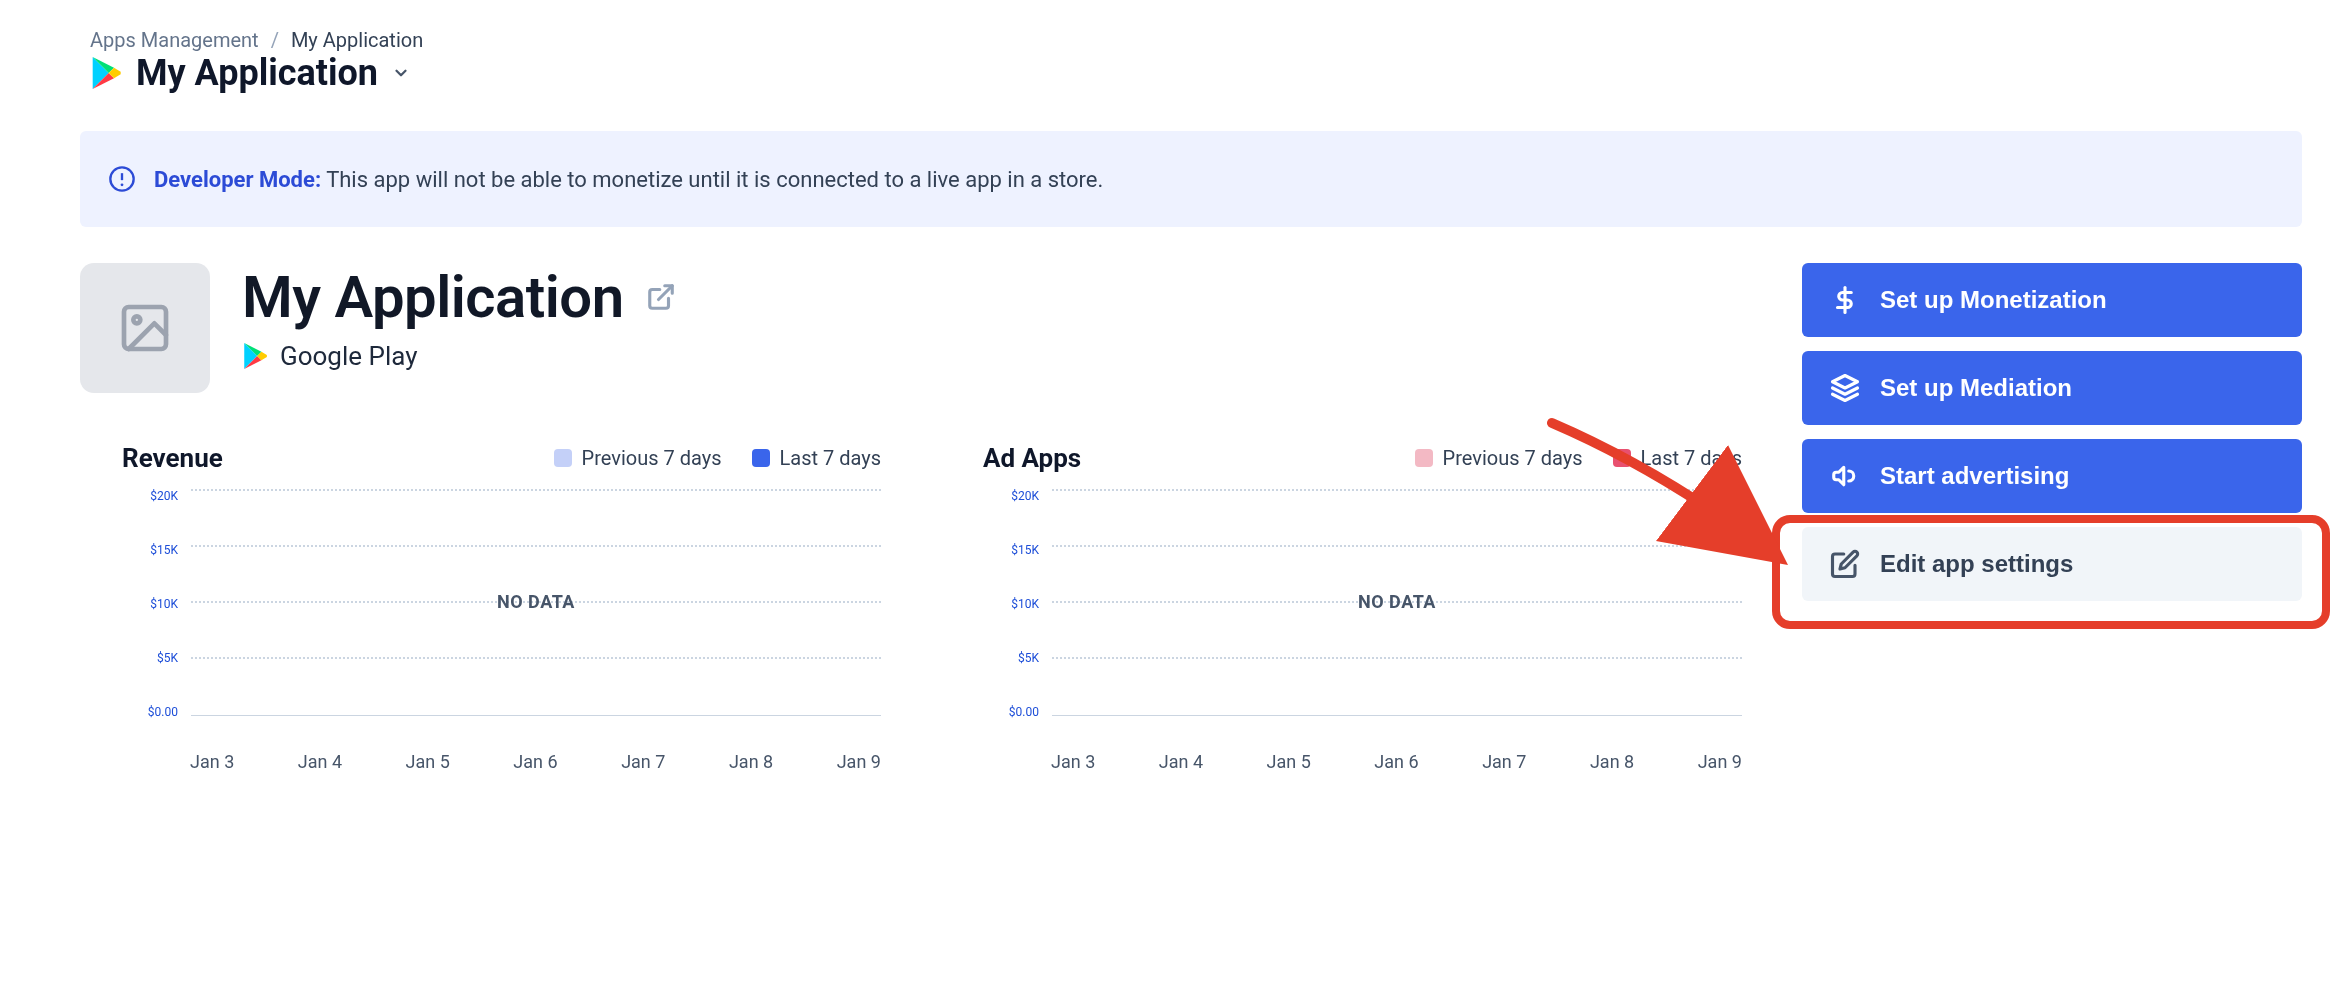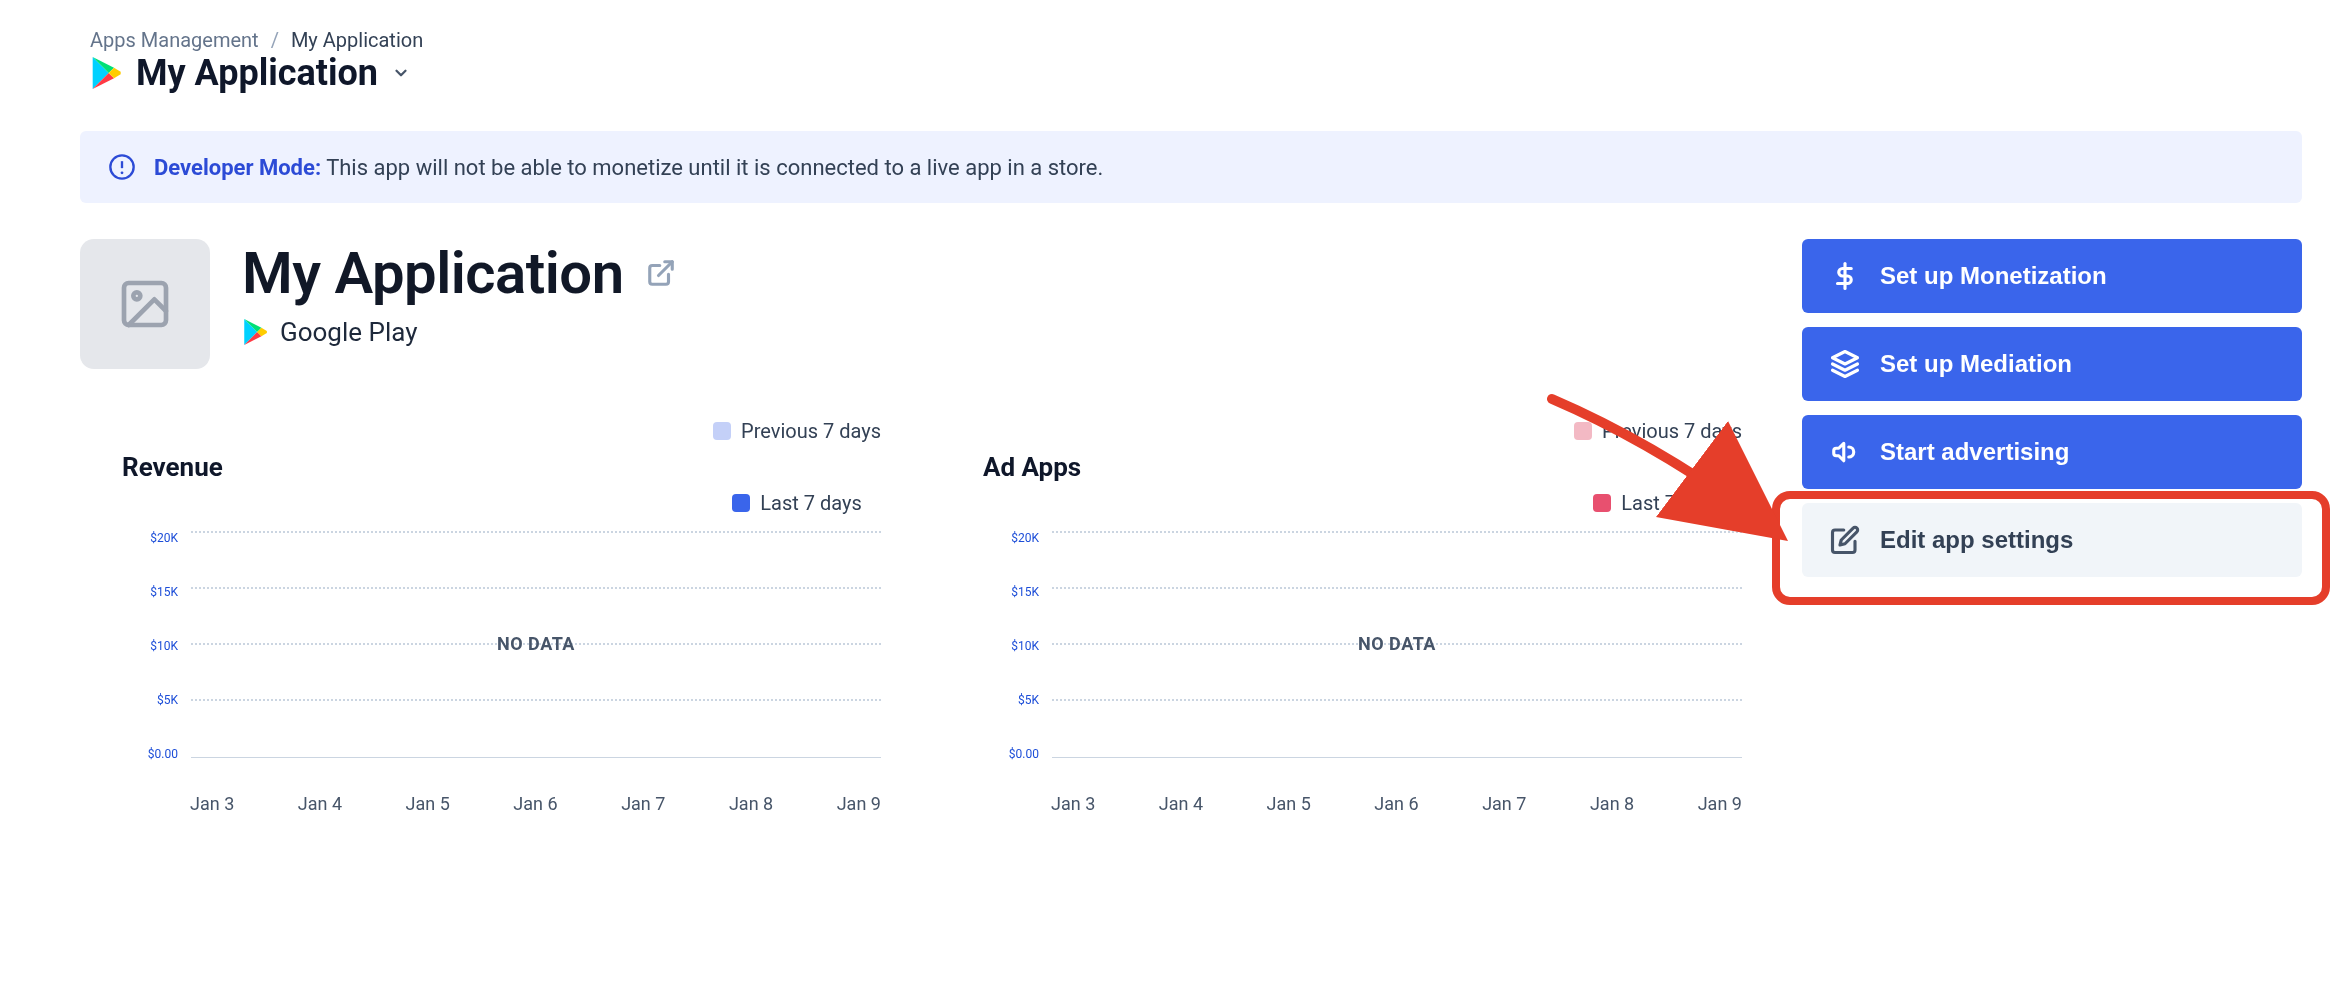--- a/index.html
+++ b/index.html
@@ -31,21 +31,21 @@
     font-size: 36px;
     font-weight: 700;
     color: #0f172a;
   }
   .app-switcher svg.play-icon { width: 32px; height: 36px; }
   .app-switcher svg.chev { width: 18px; height: 18px; }
   .banner {
     margin: 36px 0 36px 40px;
     background: #eef2ff;
     border-radius: 6px;
-    padding: 22px 28px;
+    padding: 34px 28px;
     display: flex;
     align-items: center;
     gap: 18px;
   }
   .banner .info-icon {
     width: 28px; height: 28px; flex: 0 0 28px;
   }
   .banner .msg { font-size: 22px; color: #334155; }
   .banner .msg strong { color: #2c4bd6; font-weight: 700; }
   .content {
@@ -86,21 +86,21 @@
   .charts-row { display: flex; gap: 60px; }
   .chart-box { flex: 1 1 0; }
   .chart-header {
     display: flex; align-items: center; justify-content: space-between;
     margin-bottom: 10px;
   }
   .chart-header .ct {
     font-size: 26px; font-weight: 700; color: #0f172a;
     padding-left: 42px;
   }
-  .legend { display: flex; align-items: center; gap: 48px; font-size: 20px; color: #334155; flex-direction: column; }
+  .legend { display: flex; align-items: center; gap: 30px; font-size: 20px; color: #334155; }
   .legend-item { display: flex; align-items: center; gap: 10px; }
   .swatch { width: 18px; height: 18px; border-radius: 4px; }
   .chart-area {
     position: relative;
     height: 260px;
     display: flex;
   }
   .y-axis {
     width: 110px;
     display: flex;

